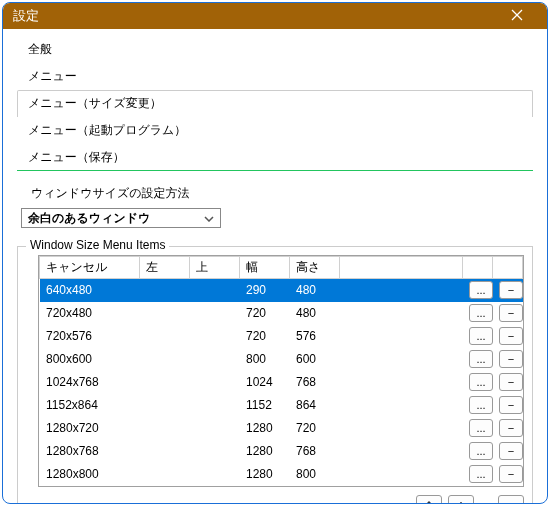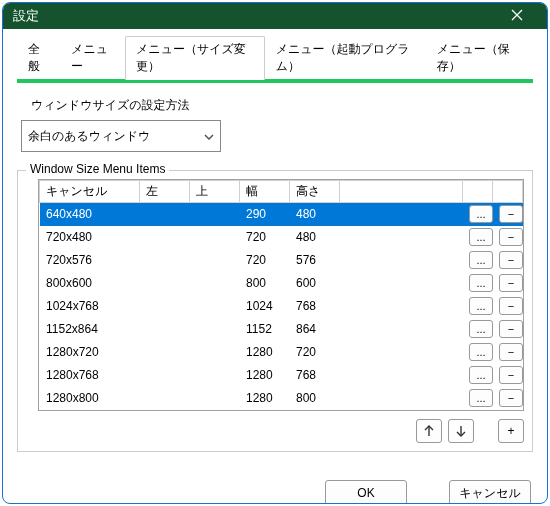--- a/index.html
+++ b/index.html
@@ -1,27 +1,27 @@
 <!DOCTYPE html>
 <html><head>
 <meta charset="utf-8">
 <style>
 * { box-sizing: border-box; margin: 0; padding: 0; font-family: 'Yu Gothic UI', 'Meiryo', sans-serif; font-size: 12px; }
 body { background: #fff; padding: 2px; }
 .dialog { width: 546px; height: 502px; border: 1px solid #1a6fd8; border-radius: 8px; overflow: hidden; background: #fff; display: flex; flex-direction: column; }
-.titlebar { background: #14532d; color: #fff; height: 30px; display: flex; align-items: center; padding: 4px 10px; }
+.titlebar { background: #a16207; color: #fff; height: 30px; display: flex; align-items: center; padding: 4px 10px; }
 .titlebar .title { flex: 1; font-size: 13px; }
 .titlebar .close { width: 40px; text-align: center; cursor: pointer; font-size: 14px; }
 .close svg { stroke: #fff; stroke-width: 1.2; }
 .body { flex: 1; padding: 6px 14px 14px 14px; display: flex; flex-direction: column; }
-.tabs { display: flex; border-bottom: 4px solid #22c55e; }
+.tabs { display: flex; border-bottom: 1px solid #22c55e; flex-direction: column; }
 .tab { padding: 4px 10px 5px 10px; border: 1px solid transparent; border-bottom: none; cursor: pointer; position: relative; top: 1px; }
 .tab.active { border-color: #ccc; background: #fff; border-radius: 2px 2px 0 0; }
 .section-label { margin: 14px 0 6px 14px; }
-.select { width: 200px; height: 32px; border: 1px solid #888; padding: 0 6px; display: flex; align-items: center; justify-content: space-between; cursor: pointer; margin-left: 4px; }
+.select { width: 200px; height: 20px; border: 1px solid #888; padding: 0 6px; display: flex; align-items: center; justify-content: space-between; cursor: pointer; margin-left: 4px; font-weight: bold; }
 .select .chev svg { stroke: #555; stroke-width: 1.5; fill: none; }
 .fieldset { border: 1px solid #ccc; margin-top: 18px; padding: 8px 8px 8px 20px; position: relative; }
 .fieldset .legend { position: absolute; top: -9px; left: 8px; background: #fff; padding: 0 4px; color: #000; }
 .grid { border: 1px solid #a0a0a0; height: 232px; overflow-x: hidden; overflow-y: auto; background: #fff; }
 .grid table { width: 100%; border-collapse: collapse; table-layout: fixed; }
 .grid th { background: #fff; border: 1px solid #d0d0d0; text-align: left; padding: 2px 6px; font-weight: normal; height: 20px; }
 .grid td { padding: 2px 6px; height: 21px; border: 1px solid transparent; }
 .grid tr.sel td { background: #0078d7; color: #fff; }
 .col-title { width: 100px; }
 .col-left { width: 50px; }

